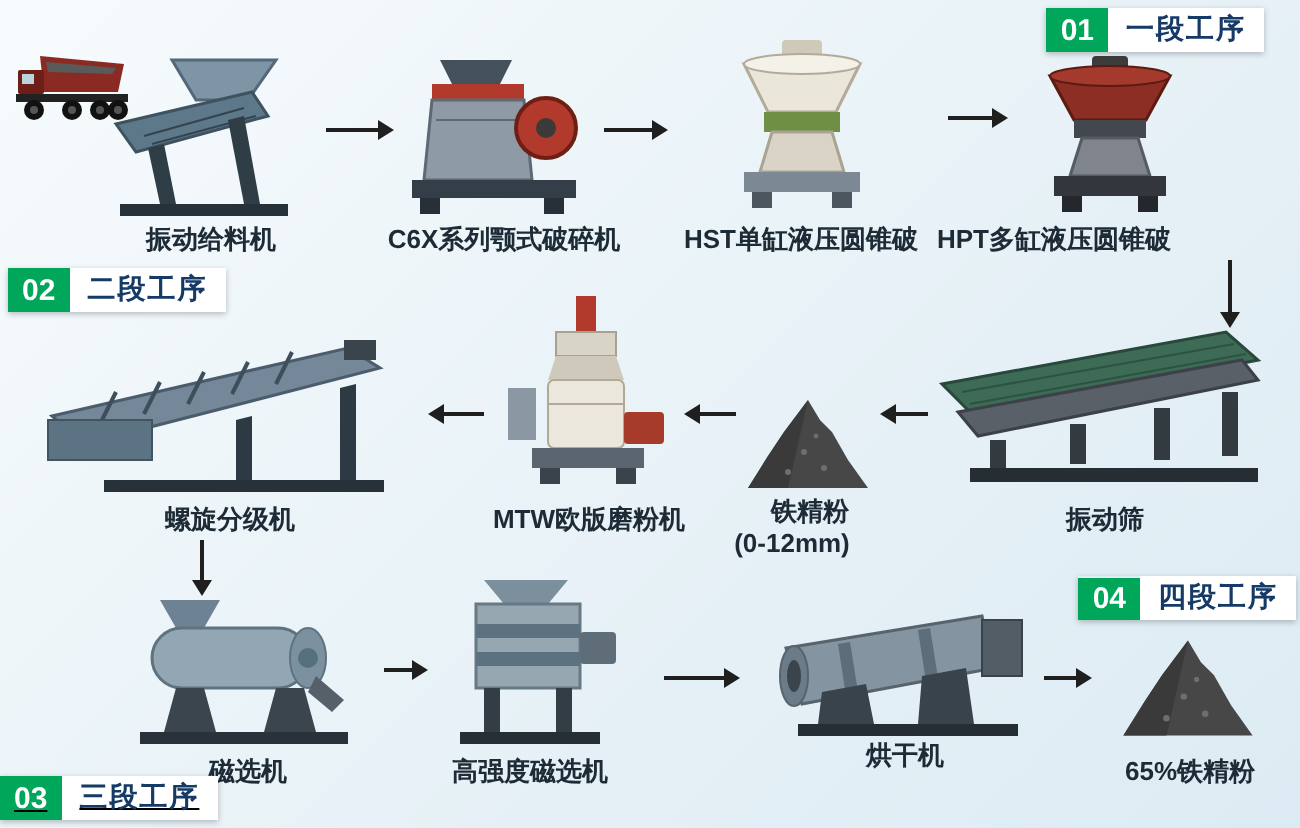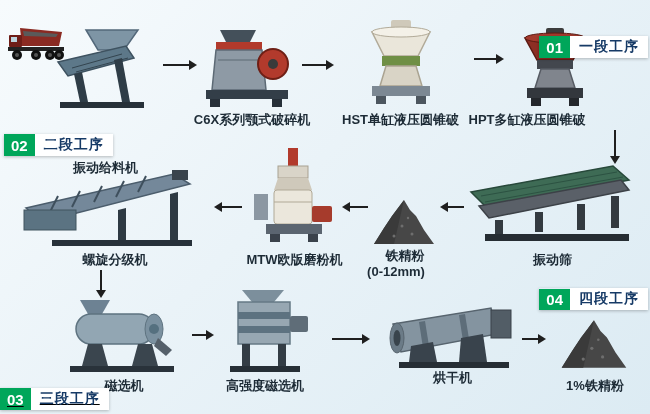--- a/index.html
+++ b/index.html
@@ -57,21 +57,21 @@
     <svg viewBox="0 0 105 82">
       <polygon points="34,2 86,2 72,22 46,22" fill="#7e95a5" stroke="#53687a" stroke-width="1.5"></polygon>
       <polygon points="6,34 74,18 82,30 16,48" fill="#5d7889" stroke="#3e5260" stroke-width="1.5"></polygon>
       <line x1="20" y1="40" x2="70" y2="26" stroke="#33444f" stroke-width="1"></line>
       <line x1="24" y1="44" x2="76" y2="30" stroke="#33444f" stroke-width="1"></line>
       <polygon points="22,46 30,44 36,74 28,74" fill="#2f3d47"></polygon>
       <polygon points="62,32 70,30 78,74 70,74" fill="#2f3d47"></polygon>
       <rect x="8" y="74" width="84" height="6" fill="#273139"></rect>
     </svg>
   </div>
-  <span class="lbl" style="left:58px;top:112px;width:95px;margin-top:48px;">振动给料机</span>
+  <span class="lbl" style="left:58px;top:112px;width:95px;">振动给料机</span>
 
   <div class="arr arr-h arr-r" style="left:163px;top:64px;width:32px;"></div>
 
   <div class="img" style="left:200px;top:28px;width:95px;height:84px;">
     <svg viewBox="0 0 95 84">
       <polygon points="20,2 56,2 50,14 26,14" fill="#44505a"></polygon>
       <rect x="16" y="14" width="46" height="8" fill="#b23a2c"></rect>
       <polygon points="16,22 62,22 66,62 12,62" fill="#8e9aa5" stroke="#5d6a75" stroke-width="1.5"></polygon>
       <line x1="18" y1="32" x2="63" y2="32" stroke="#5d6a75"></line>
       <circle cx="73" cy="36" r="15" fill="#b23a2c" stroke="#6e1f15" stroke-width="2"></circle>
@@ -238,23 +238,23 @@
   <div class="img" style="left:556px;top:316px;width:76px;height:56px;">
     <svg viewBox="0 0 64 52">
       <path d="M32,4 L38,14 L44,20 L52,34 L62,48 L2,48 L12,32 L20,20 L26,12 Z" fill="#474747"></path>
       <path d="M32,4 L26,12 L20,20 L12,32 L2,48 L22,48 Z" fill="#3a3a3a"></path>
       <circle cx="30" cy="30" r="1.5" fill="#6e6e6e"></circle>
         <circle cx="40" cy="38" r="1.5" fill="#6e6e6e"></circle>
       <circle cx="22" cy="40" r="1.5" fill="#6e6e6e"></circle>
         <circle cx="36" cy="22" r="1.2" fill="#6e6e6e"></circle>
     </svg>
   </div>
-  <span class="lbl" style="left:545px;top:378px;width:100px;">1%铁精粉</span>
-
-  <div class="badge" style="top:4px;right:2px;margin-top:32px;">
+  <span class="lbl" style="left:545px;top:378px;width:100px;">65%铁精粉</span>
+
+  <div class="badge" style="top:4px;right:18px;">
     <span class="num">01</span>
     <span class="txt">一段工序</span>
   </div>
   <div class="badge" style="top:134px;left:4px;">
     <span class="num">02</span>
     <span class="txt">二段工序</span>
   </div>
   <div class="badge" style="top:388px;left:0px;text-decoration:underline;">
     <span class="num">03</span>
     <span class="txt">三段工序</span>

